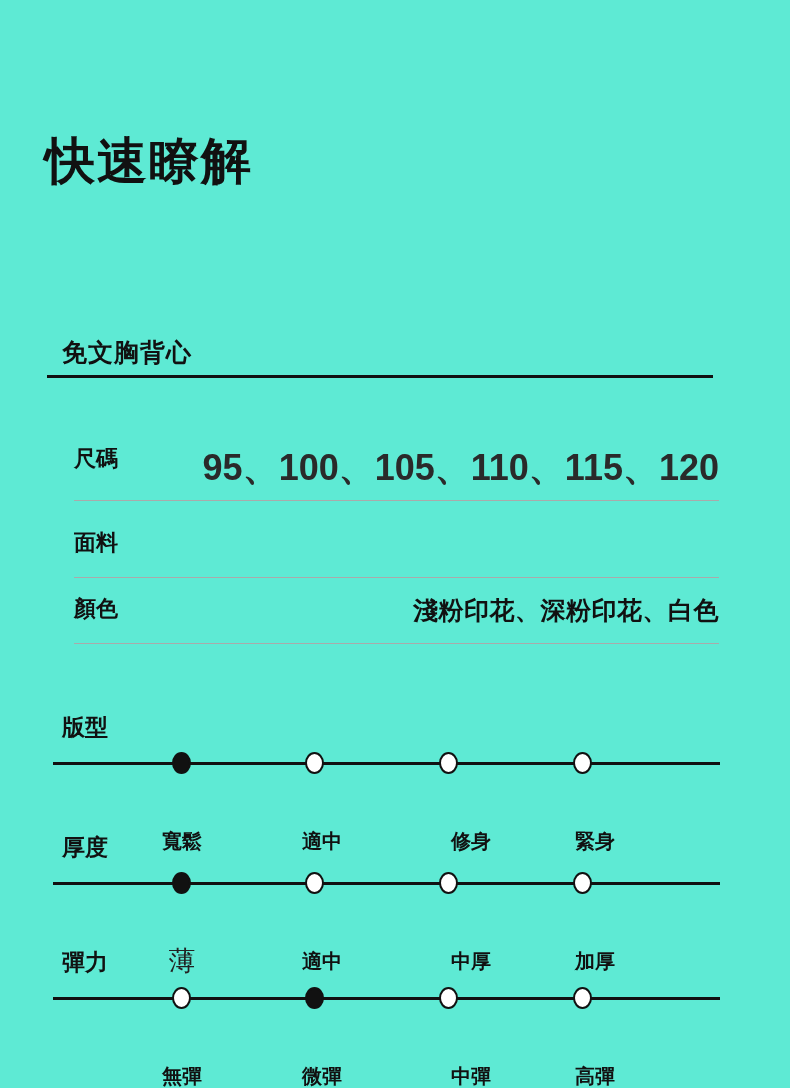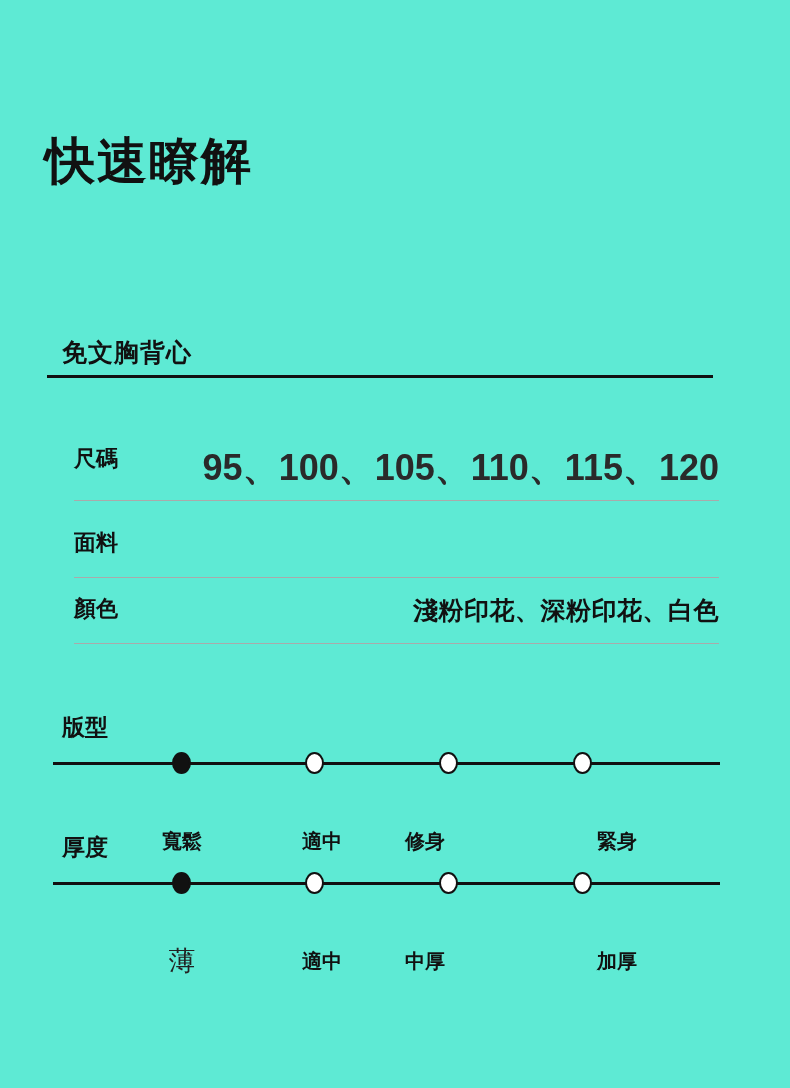--- a/index.html
+++ b/index.html
@@ -121,22 +121,22 @@
     top: 76px;
     transform: translateX(-50%);
     font-size: 20px;
     font-weight: 700;
     color: #111111;
     white-space: nowrap;
     margin-top: 40px;
   }
   .opt.p1 { left: 182px; }
   .opt.p2 { left: 322px; }
-  .opt.p3 { left: 425px; }
-  .opt.p4 { left: 617px; }
+  .opt.p3 { left: 471px; }
+  .opt.p4 { left: 595px; }
   .opt-light { font-size: 27px; font-weight: 400; top: 71px; color: #222222; }
 </style>
 </head>
 <body>
 
 <div class="page">
 
   <h1 class="main-title">
     <span>快速瞭解</span>
   </h1>
@@ -177,14 +177,26 @@
     <span class="dot p1 filled"></span>
     <span class="dot p2"></span>
     <span class="dot p3"></span>
     <span class="dot p4"></span>
     <span class="opt p1 opt-light">薄</span>
     <span class="opt p2">適中</span>
     <span class="opt p3">中厚</span>
     <span class="opt p4">加厚</span>
   </div>
 
+  <div class="scale scale-3">
+    <div class="scale-title">彈力</div>
+    <div class="scale-track"></div>
+    <span class="dot p1"></span>
+    <span class="dot p2 filled"></span>
+    <span class="dot p3"></span>
+    <span class="dot p4"></span>
+    <span class="opt p1">無彈</span>
+    <span class="opt p2">微彈</span>
+    <span class="opt p3">中彈</span>
+    <span class="opt p4">高彈</span>
+  </div>
 
 </div>
 
 </body></html>

